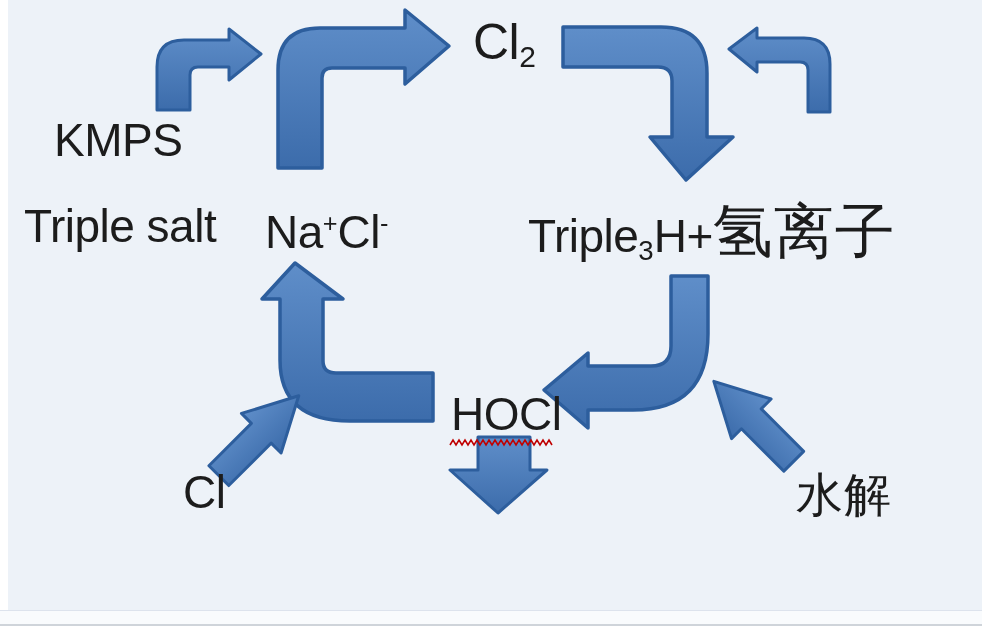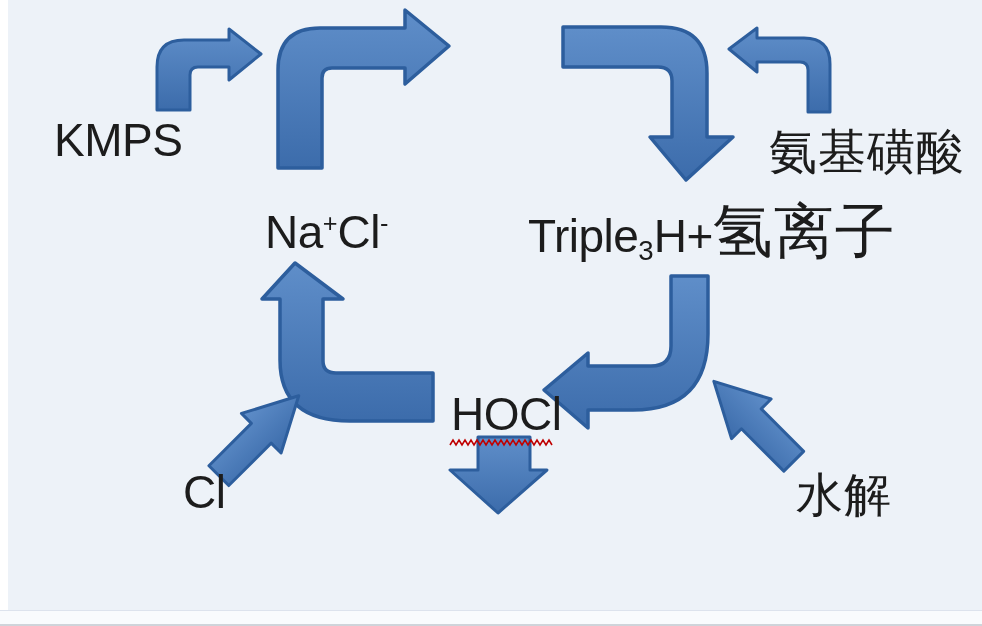--- a/index.html
+++ b/index.html
@@ -128,25 +128,26 @@
         <stop offset="0" stop-color="#5f8ec9"></stop>
             <stop offset="1" stop-color="#3c6cab"></stop>
           </linearGradient>
         </defs>
       <path d="M 113,15 L 53,15 L 53,1 L 0,29 L 53,57 L 53,43 L 113,43 Z" fill="url(#g9)" stroke="#2d5e9d" stroke-width="3" stroke-linejoin="round"></path>
     </svg>
   </div>
 
   <div class="lbl" style="left:54px;top:116px;text-align:right;">KMPS</div>
 
+  <div class="lbl" style="left:24px;top:202px;">Triple salt</div>
 
   <div class="lbl" style="left:265px;top:208px;"><span>Na</span><sup>+</sup><span>Cl</span><sup>-</sup></div>
 
+  <div class="lbl" style="left:473px;top:16px;font-size:50px;"><span>Cl</span><sub>2</sub></div>
 
-  <div class="lbl cjk" style="left:769px;top:126px;font-size:48px;">氨基磺酸</div>
 
   <div class="lbl" style="left:528px;top:200px;"><span>Triple</span><sub>3</sub><span>H+</span><span class="cjk" style="font-size:60px;">氢离子</span></div>
 
   <div class="lbl" style="left:451px;top:390px;">HOCl</div>
 
   <div class="squiggle">
     <svg width="106" height="11" viewBox="0 0 106 11">
       <path d="M1,8 L4,3 L7,8 L10,3 L13,8 L16,3 L19,8 L22,3 L25,8 L28,3 L31,8 L34,3 L37,8 L40,3 L43,8 L46,3 L49,8 L52,3 L55,8 L58,3 L61,8 L64,3 L67,8 L70,3 L73,8 L76,3 L79,8 L82,3 L85,8 L88,3 L91,8 L94,3 L97,8 L100,3 L103,8" fill="none" stroke="#c00000" stroke-width="1.6"></path>
     </svg>
   </div>

